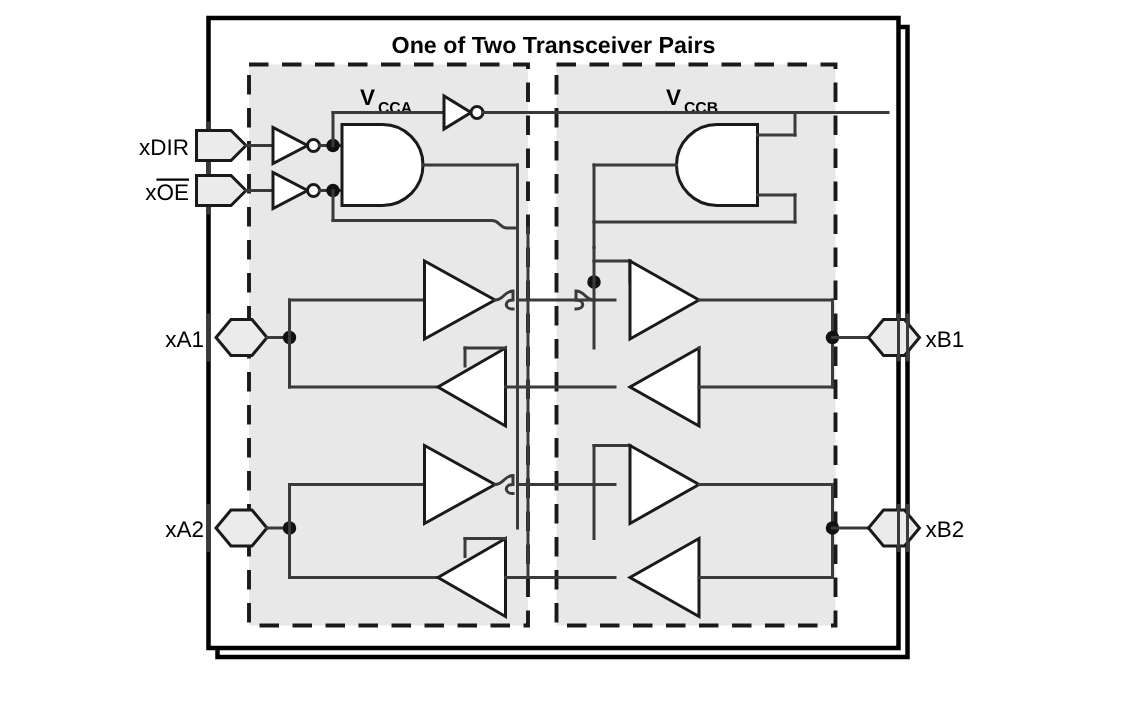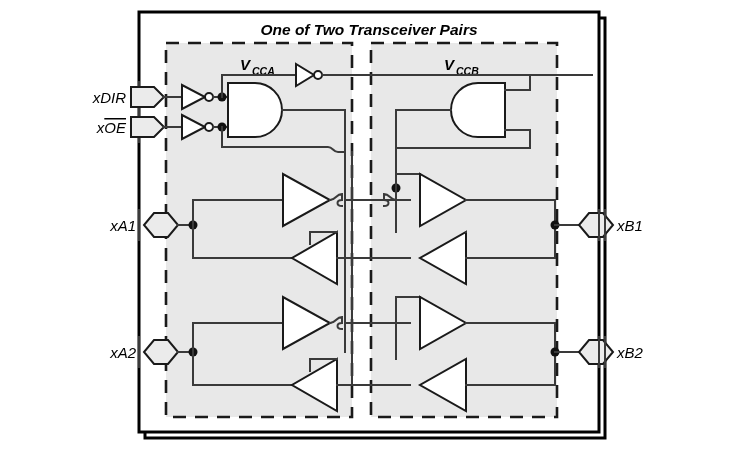--- a/index.html
+++ b/index.html
@@ -10,21 +10,20 @@
   body {
     width: 748px;
     height: 469px;
     font-family: "Liberation Sans", sans-serif;
     overflow: hidden;
   }
   #schematic-root {
     position: relative;
     width: 748px;
     height: 428px;
-    font-style: italic;
   }
   svg {
     display: block;
   }
   .wire {
     stroke: #3a3a3a;
     stroke-width: 2;
     fill: none;
     stroke-linecap: square;
   }

